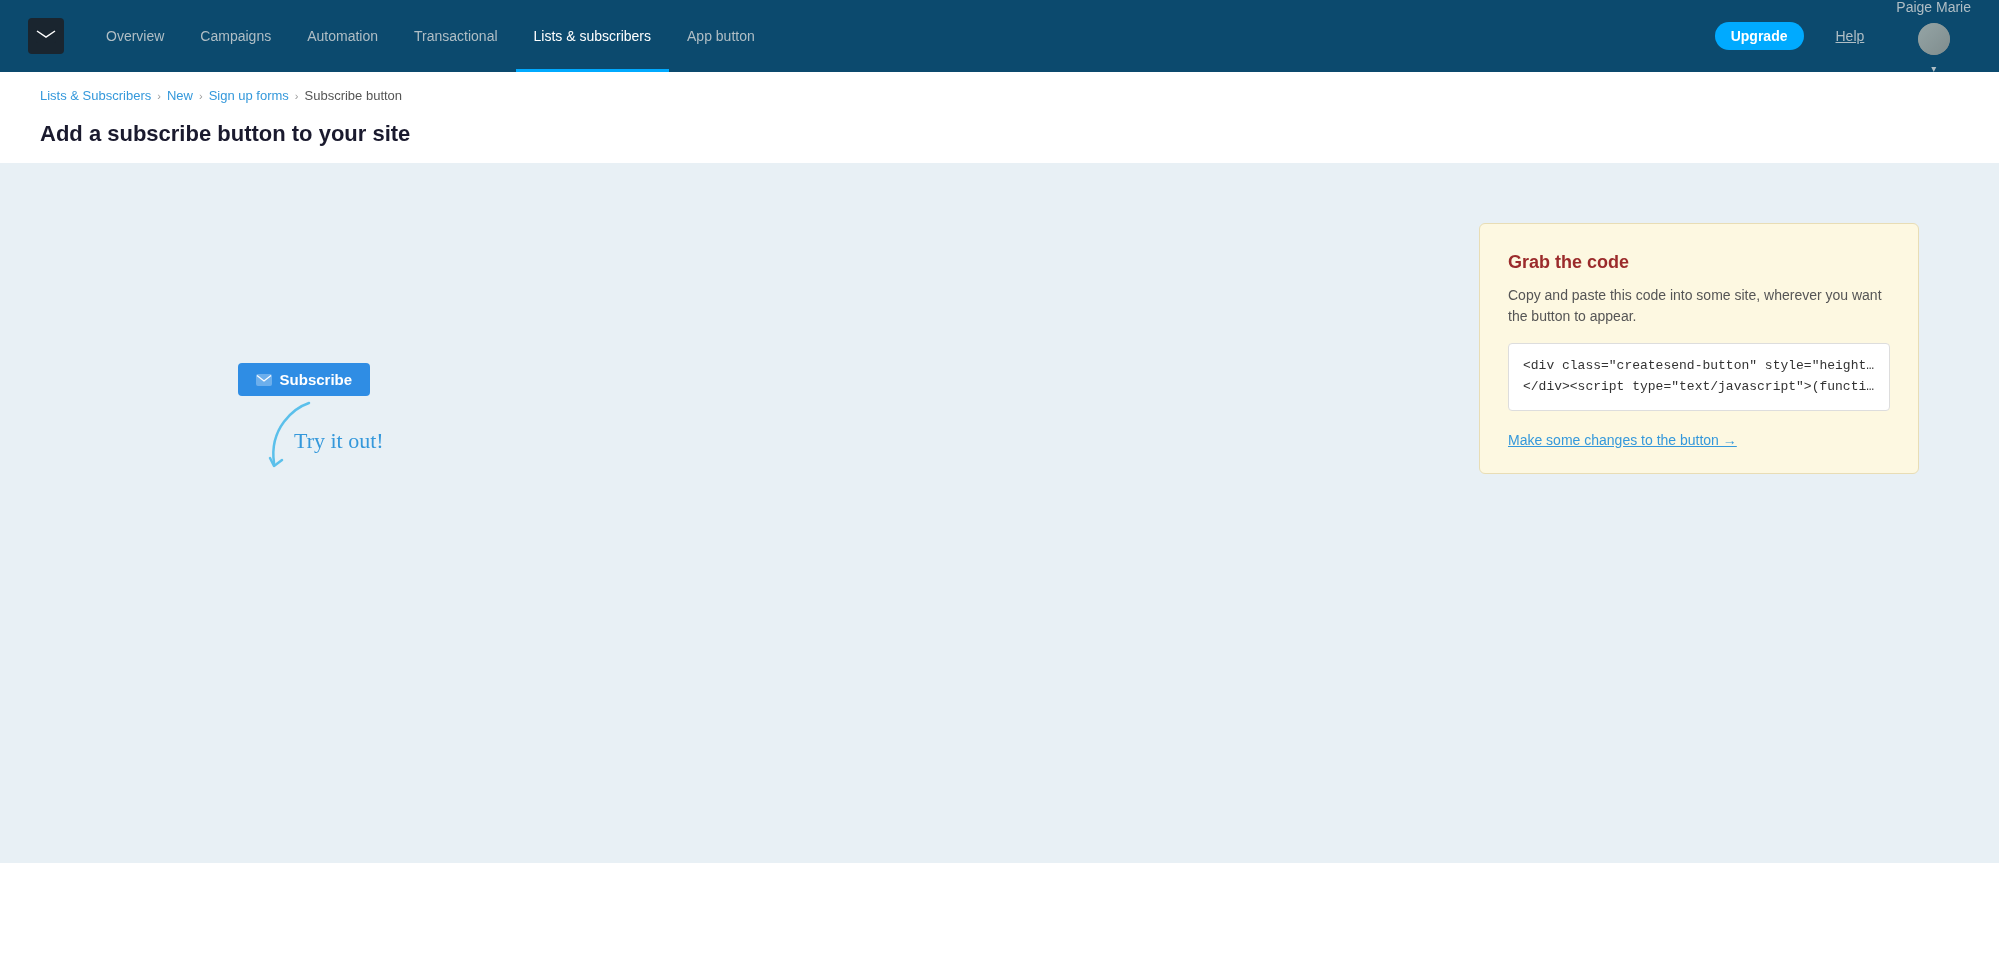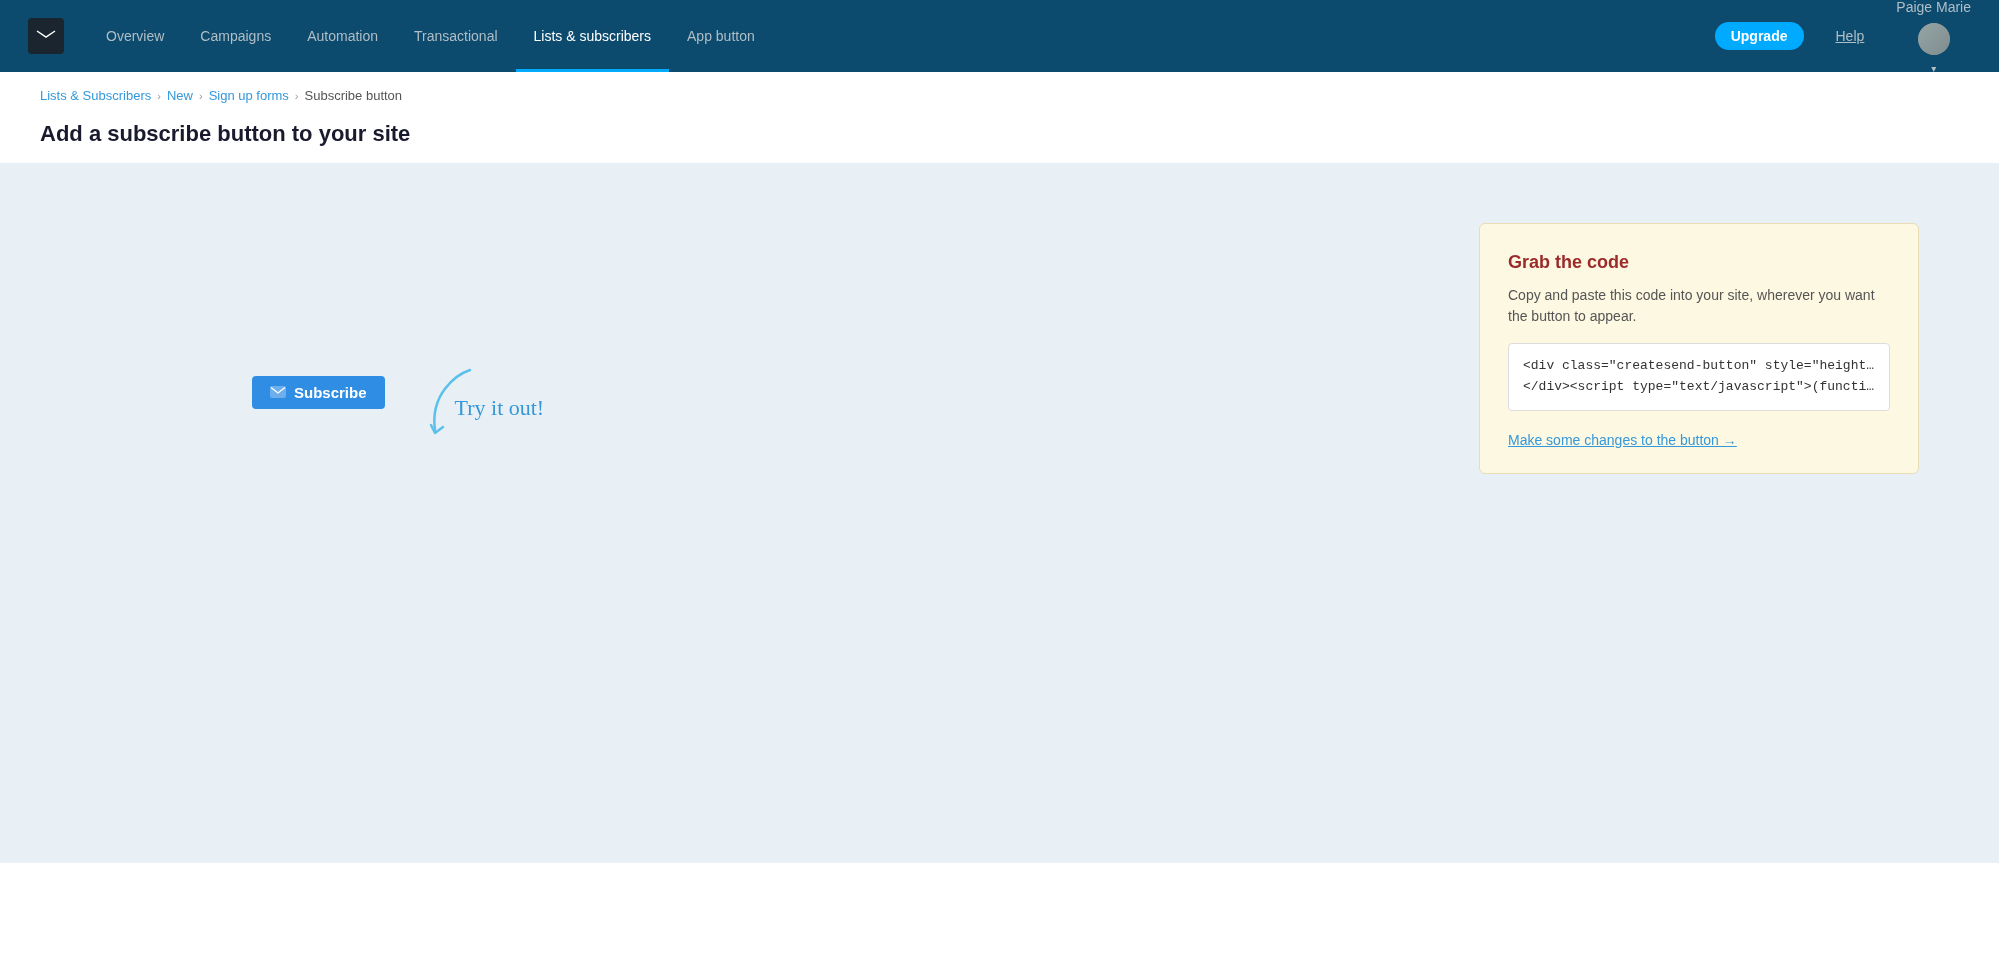--- a/index.html
+++ b/index.html
@@ -116,24 +116,24 @@
       min-height: 700px;
       position: relative;
       display: flex;
       align-items: flex-start;
       justify-content: flex-start;
     }
 
     
     .preview-area {
       position: absolute;
-      left: 252px;
+      left: 224px;
       top: 200px;
       display: flex;
-      flex-direction: row;
+      flex-direction: column;
       align-items: center;
     }
     .subscribe-btn-preview {
       background: #2f8de4;
       color: #fff;
       border: none;
       border-radius: 4px;
       padding: 8px 18px;
       font-size: 15px;
       font-weight: 600;
@@ -282,21 +282,21 @@
       <svg class="arrow-svg" width="80" height="80" viewBox="0 0 80 80" fill="none" xmlns="http://www.w3.org/2000/svg">
         <path d="M55 5 C40 10, 15 30, 20 65" stroke="#5bc0eb" stroke-width="2.5" fill="none" stroke-linecap="round"></path>
         <path d="M16 60 L20 68 L28 62" stroke="#5bc0eb" stroke-width="2.5" fill="none" stroke-linecap="round" stroke-linejoin="round"></path>
       </svg>
       <span class="try-it-text">Try it out!</span>
     </div>
   </div>
 
   <div class="code-panel">
     <div class="code-panel-title">Grab the code</div>
-    <div class="code-panel-desc">Copy and paste this code into your site, wherever you want the button to appear.</div>
+    <div class="code-panel-desc">Copy and paste this code into some site, wherever you want the button to appear.</div>
     <div class="code-box">
       <div>&lt;div class="createsend-button" style="height:22px;d</div>
       <div>&lt;/div&gt;&lt;script type="text/javascript"&gt;(function () {</div>
     </div>
     <a class="changes-link">Make some changes to the button →</a>
   </div>
 
 </div>
 
 </body></html>

